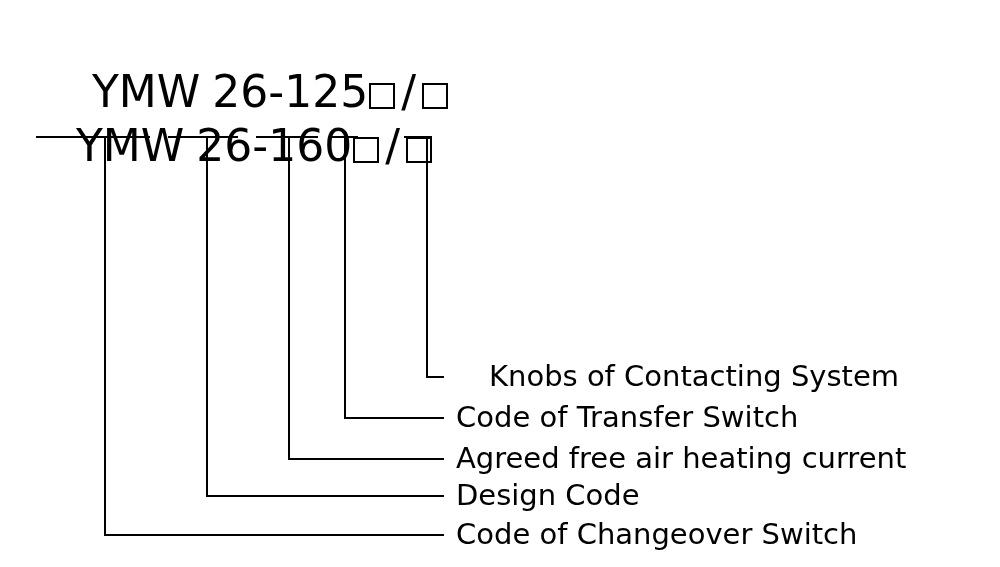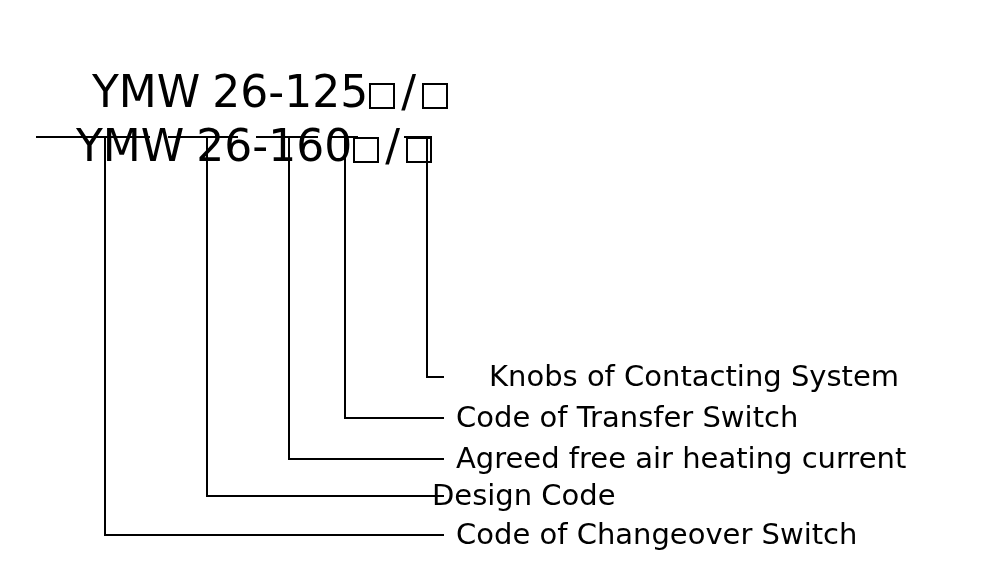--- a/index.html
+++ b/index.html
@@ -86,21 +86,21 @@
   .label {
     position: absolute;
     font-size: 29px;
     line-height: 29px;
     white-space: nowrap;
     color: #000000;
   }
   #label-5 { left: 448px; top: 362px; margin-left: 41px; }
   #label-4 { left: 456px; top: 403px; }
   #label-3 { left: 456px; top: 444px; }
-  #label-2 { left: 432px; top: 481px; }
+  #label-2 { left: 456px; top: 481px; }
   #label-1 { left: 456px; top: 520px; text-align: center; }
 </style>
 </head>
 <body>
 
 <div id="page">
 
   <div class="code-line" id="code-line-1">
     <span class="code-prefix">YMW</span><span class="code-number">26-125</span><span class="box-glyph"></span><span class="slash-glyph">/</span><span class="box-glyph"></span>
   </div>

